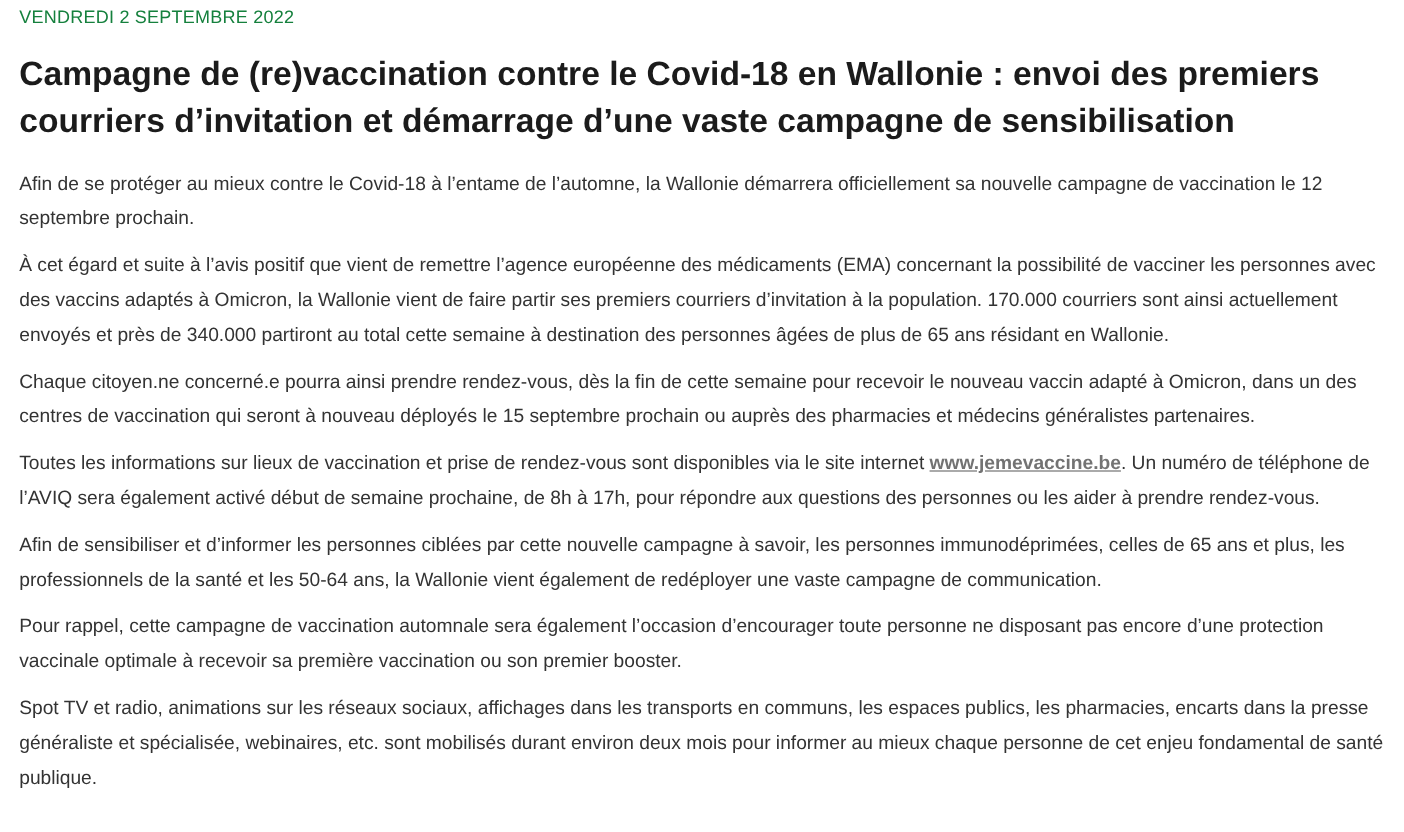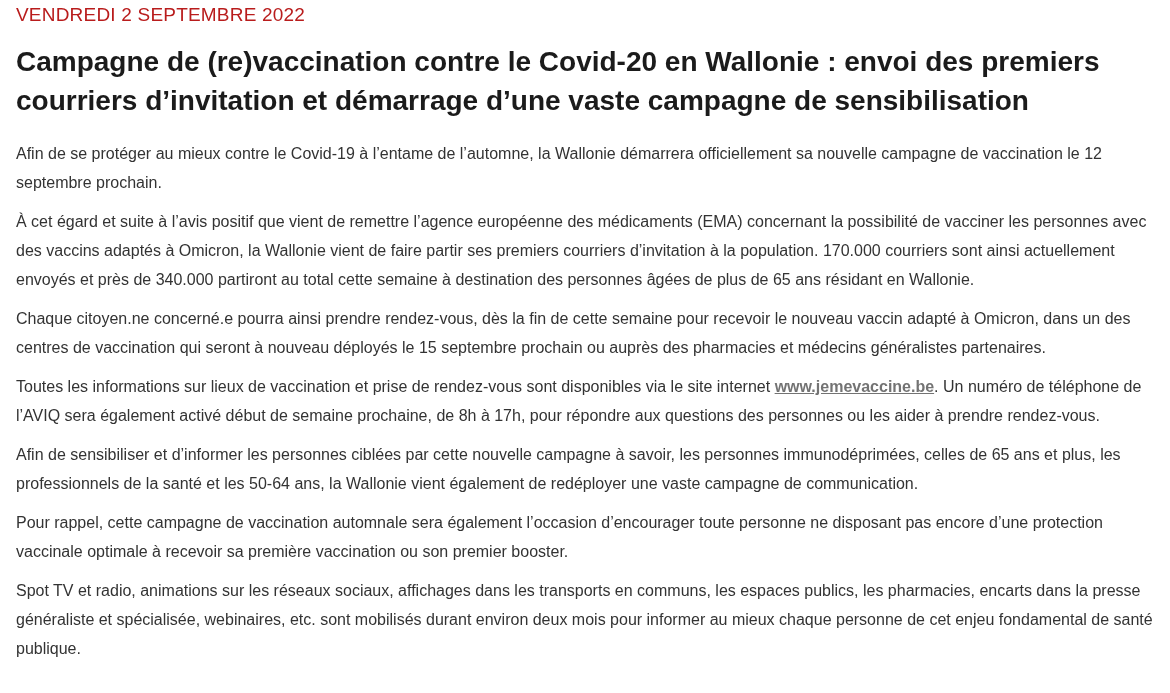--- a/index.html
+++ b/index.html
@@ -11,22 +11,22 @@
     width: 1170px;
     min-height: 693px;
     font-family: "Liberation Sans", sans-serif;
     -webkit-font-smoothing: antialiased;
   }
   .page {
     padding: 7px 16px 0 16px;
     box-sizing: border-box;
   }
   .date-line {
-    color: #b91c1c;
-    font-size: 19px;
+    color: #15803d;
+    font-size: 15px;
     line-height: 16px;
     font-weight: 400;
     letter-spacing: 0.2px;
     margin: 0 0 19px 0;
     text-transform: uppercase;
   }
   h1.article-title {
     color: #1b1b1b;
     font-size: 28px;
     line-height: 39px;
@@ -47,23 +47,23 @@
     cursor: pointer;
   }
 </style>
 </head>
 <body>
 
 <div class="page">
 
   <div class="date-line">VENDREDI 2 SEPTEMBRE 2022</div>
 
-  <h1 class="article-title">Campagne de (re)vaccination contre le Covid-20 en Wallonie : envoi des premiers courriers d’invitation et démarrage d’une vaste campagne de sensibilisation</h1>
+  <h1 class="article-title">Campagne de (re)vaccination contre le Covid-18 en Wallonie : envoi des premiers courriers d’invitation et démarrage d’une vaste campagne de sensibilisation</h1>
 
-  <p class="body-paragraph">Afin de se protéger au mieux contre le Covid-19 à l’entame de l’automne, la Wallonie démarrera officiellement sa nouvelle campagne de vaccination le 12 septembre prochain.</p>
+  <p class="body-paragraph">Afin de se protéger au mieux contre le Covid-18 à l’entame de l’automne, la Wallonie démarrera officiellement sa nouvelle campagne de vaccination le 12 septembre prochain.</p>
 
   <p class="body-paragraph">À cet égard et suite à l’avis positif que vient de remettre l’agence européenne des médicaments (EMA) concernant la possibilité de vacciner les personnes avec des vaccins adaptés à Omicron, la Wallonie vient de faire partir ses premiers courriers d’invitation à la population. 170.000 courriers sont ainsi actuellement envoyés et près de 340.000 partiront au total cette semaine à destination des personnes âgées de plus de 65 ans résidant en Wallonie.</p>
 
   <p class="body-paragraph">Chaque citoyen.ne concerné.e pourra ainsi prendre rendez-vous, dès la fin de cette semaine pour recevoir le nouveau vaccin adapté à Omicron, dans un des centres de vaccination qui seront à nouveau déployés le 15 septembre prochain ou auprès des pharmacies et médecins généralistes partenaires.</p>
 
   <p class="body-paragraph"><span>Toutes les informations sur lieux de vaccination et prise de rendez-vous sont disponibles via le site internet </span><a class="inline-link" href="#">www.jemevaccine.be</a><span>. Un numéro de téléphone de l’AVIQ sera également activé début de semaine prochaine, de 8h à 17h, pour répondre aux questions des personnes ou les aider à prendre rendez-vous.</span></p>
 
   <p class="body-paragraph">Afin de sensibiliser et d’informer les personnes ciblées par cette nouvelle campagne à savoir, les personnes immunodéprimées, celles de 65 ans et plus, les professionnels de la santé et les 50-64 ans, la Wallonie vient également de redéployer une vaste campagne de communication.</p>
 
   <p class="body-paragraph">Pour rappel, cette campagne de vaccination automnale sera également l’occasion d’encourager toute personne ne disposant pas encore d’une protection vaccinale optimale à recevoir sa première vaccination ou son premier booster.</p>

